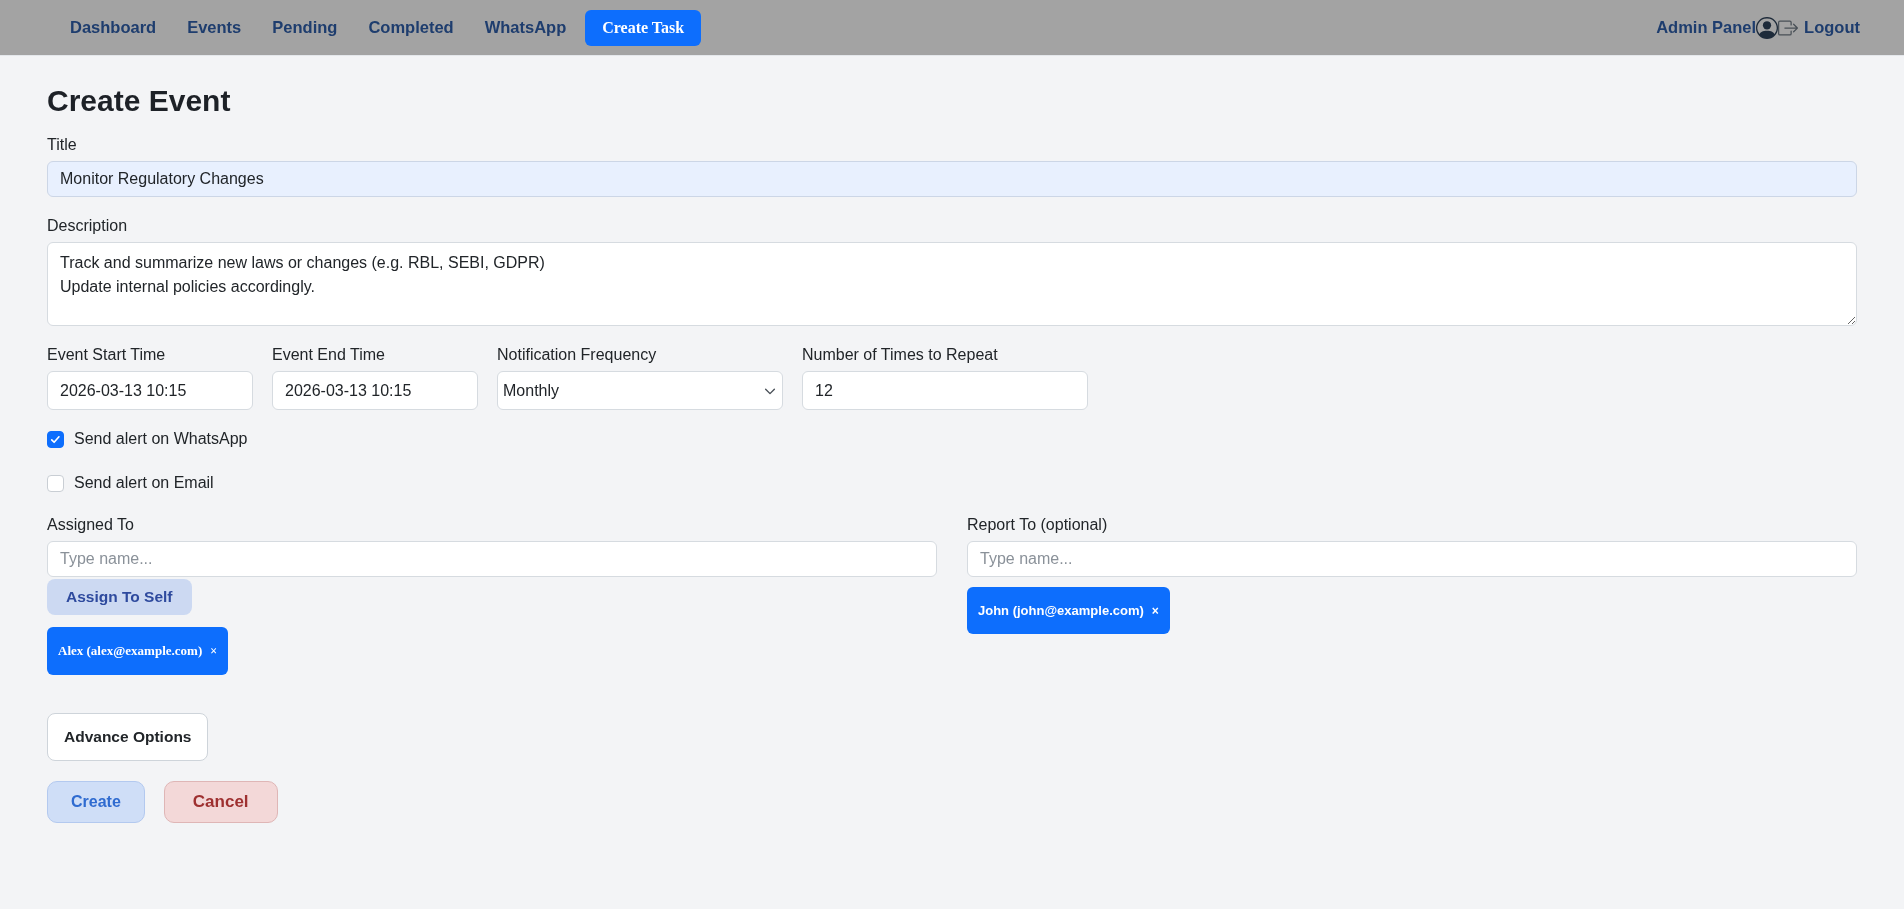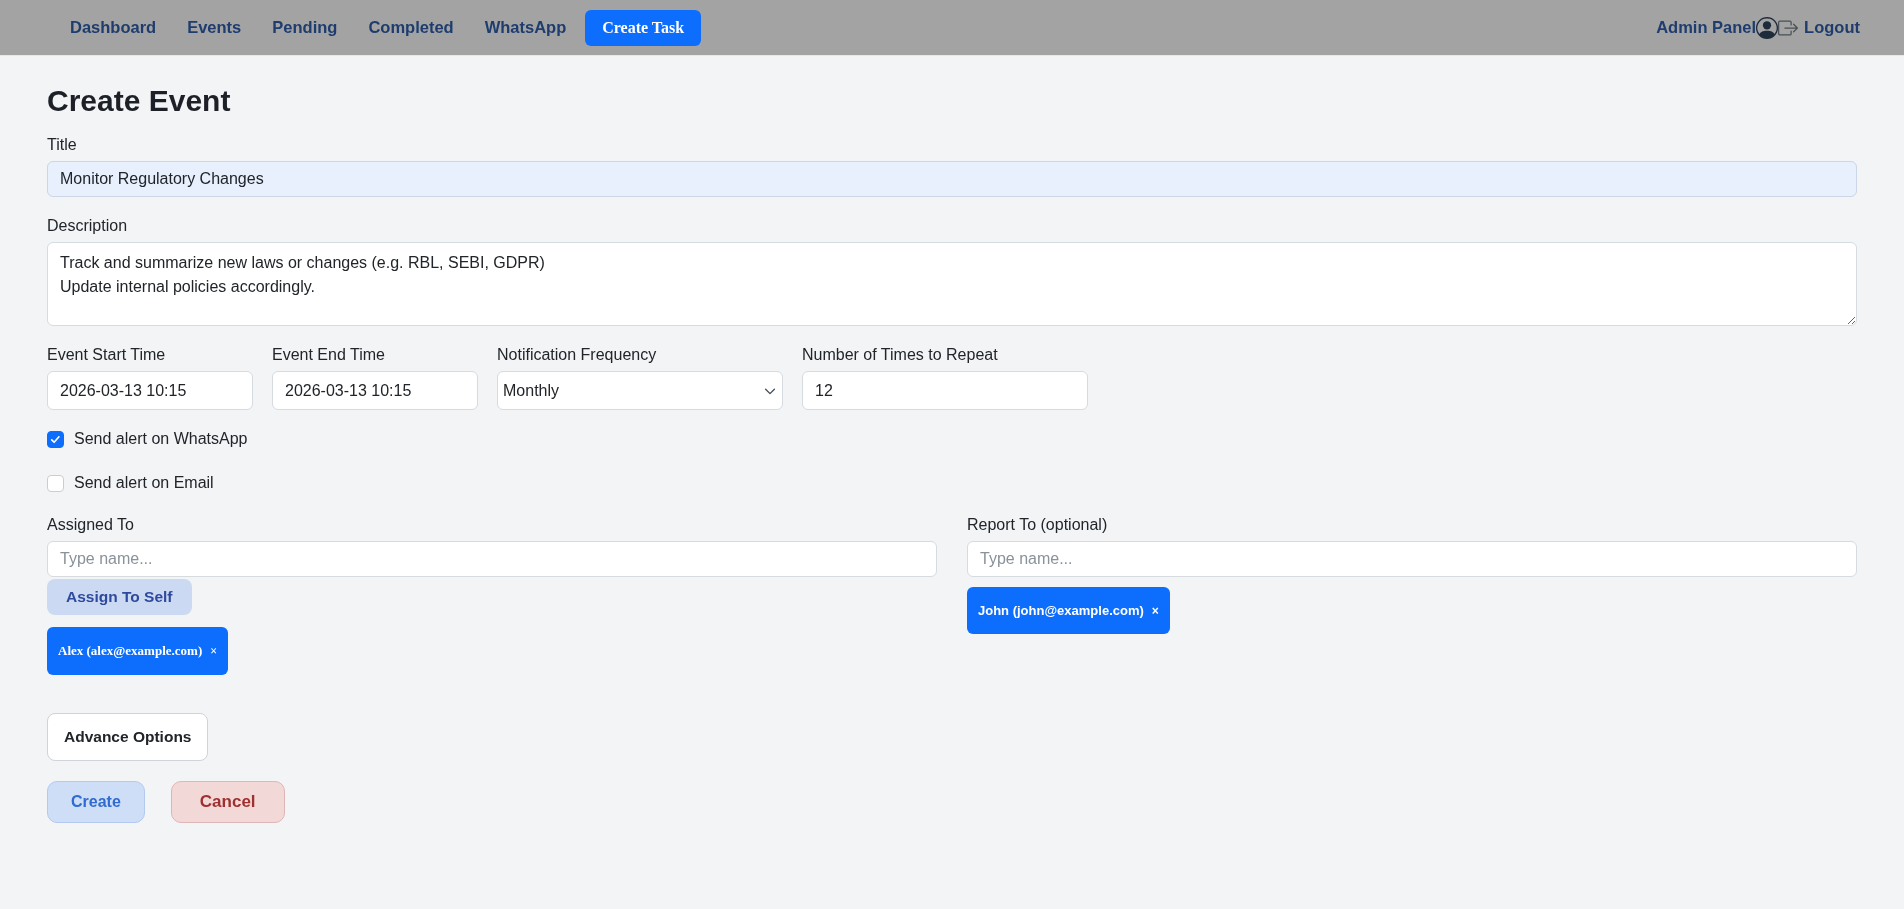--- a/index.html
+++ b/index.html
@@ -106,21 +106,21 @@
   .chip-right { margin-top: 10px; display: inline-flex; }
   .chip-remove { cursor: pointer; font-size: 12px; line-height: 1; }
   .chip-wrap { display: block; }
   
   .advance-btn {
     margin-top: 38px;
     background: #fff; border: 1px solid #ced4da; border-radius: 8px;
     padding: 14px 16px; font-family: inherit; font-size: 15.5px; font-weight: 700;
     color: #212529; cursor: pointer; display: inline-block;
   }
-  .actions { display: flex; gap: 26px; margin-top: 20px; }
+  .actions { display: flex; gap: 19px; margin-top: 20px; }
   .create-btn {
     background: var(--create-bg, #cfdef7); color: var(--create-text, #2f6bd0);
     border: 1px solid var(--create-border, #b3c9ef); border-radius: 10px;
     padding: 10px 23px; font-family: inherit; font-size: 16px; font-weight: 700; cursor: pointer;
   }
   .cancel-btn {
     background: var(--cancel-bg, #f3d8d8); color: var(--cancel-text, #9e3030);
     border: 1px solid var(--cancel-border, #dfb6b6); border-radius: 10px;
     padding: 10px 28px; font-family: inherit; font-size: 17px; font-weight: 700; cursor: pointer;
   }

